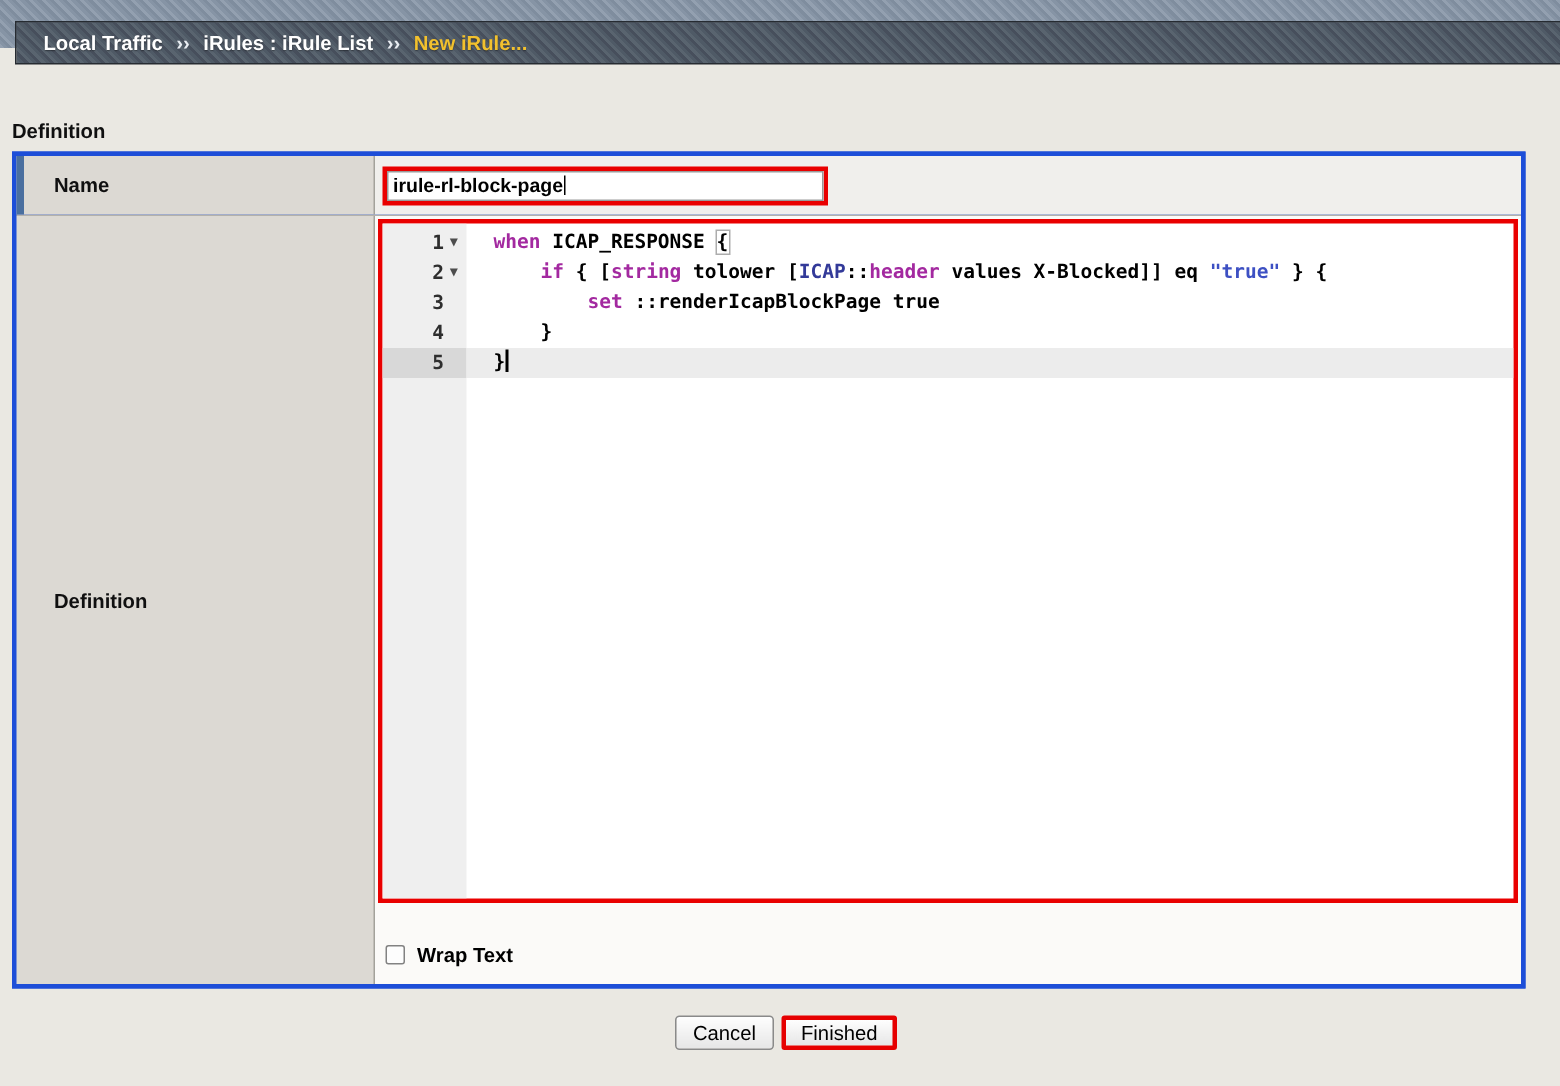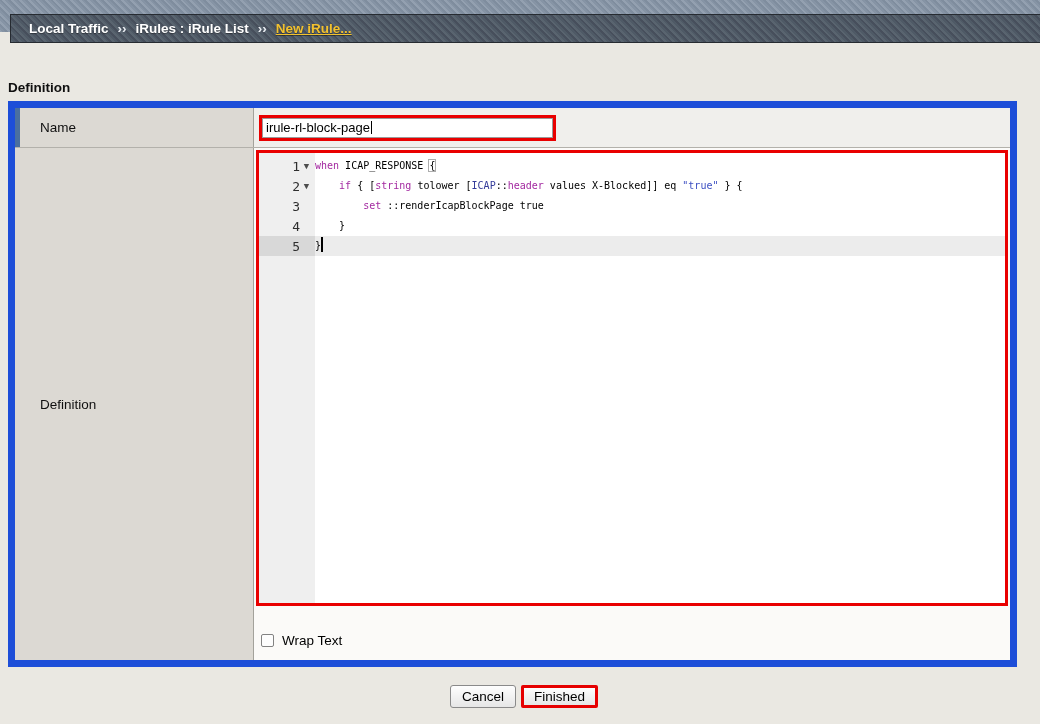--- a/index.html
+++ b/index.html
@@ -16,29 +16,29 @@
   }
   .breadcrumb-bar{
     position:absolute;top:14px;left:10px;right:-2px;height:29px;
     box-sizing:border-box;
     border:1px solid #262b31;
     background:repeating-linear-gradient(45deg,#59646f 0 2px,#4f5a66 2px 4px,#474f5c 4px 6px);
     display:flex;align-items:center;padding-left:18px;
     font-size:13.5px;font-weight:bold;color:#fff;
   }
   .crumb{color:#fff;text-shadow:0 1px 1px rgba(0,0,0,.4);}
-  .crumb-current{color:#f2c12e;text-decoration:underline;}
+  .crumb-current{color:#f2c12e;}
   .crumb-sep{margin:0 9px;color:#e9edf2;font-weight:bold;}
   
   .page-heading{
     margin:48px 0 6px 8px;font-size:13.5px;font-weight:bold;color:#101010;
   }
   .props{
     width:1009px;margin-left:8px;box-sizing:border-box;
-    border:7px solid #1d4ed8;background:#1d4ed8;
+    border:3px solid #1d4ed8;background:#1d4ed8;font-weight:bold;
   }
   .prow{display:flex;}
   .row-name{height:39px;border-bottom:1px solid #b3b1ab;}
   .row-def{height:512px;}
   .label-cell{
     width:239px;box-sizing:border-box;background:#dcd9d3;
     border-right:1px solid #a3a29b;
     display:flex;align-items:center;position:relative;
     font-size:13.5px;color:#101010;padding-left:25px;
   }
@@ -67,22 +67,22 @@
   .gutter-row{
     height:20px;display:flex;justify-content:flex-end;align-items:center;
     font-family:"DejaVu Sans Mono",monospace;font-size:13px;color:#2e2e2e;
     padding-right:2px;box-sizing:border-box;
   }
   .gutter-row.active{background:#d8d8d8;}
   .fold-slot{width:13px;text-align:center;font-size:9px;color:#4d4d4d;line-height:20px;}
   .code{margin-left:56px;padding-top:3px;position:relative;}
   .code-row{
     height:20px;line-height:20px;white-space:pre;
-    font-family:"DejaVu Sans Mono",monospace;font-size:10px;color:#000;
-    padding-left:0;
+    font-family:"DejaVu Sans Mono",monospace;font-size:13px;color:#000;
+    padding-left:18px;
   }
   .code-row.active{background:#ececec;}
   .tk-kw{color:var(--kw,#a329a0);}
   .tk-ns{color:var(--ns,#333a99);}
   .tk-str{color:var(--str,#3d50c3);}
   .tk-brace{border:1px solid #adadad;margin:-1px;}
   .code-caret{display:inline-block;width:0;height:15px;border-left:2px solid #000;vertical-align:-3px;}
   
   .editor-options{padding:24px 0 0 5px;}
   .opt-row{height:20px;display:flex;align-items:center;font-size:13.5px;color:#000;}

